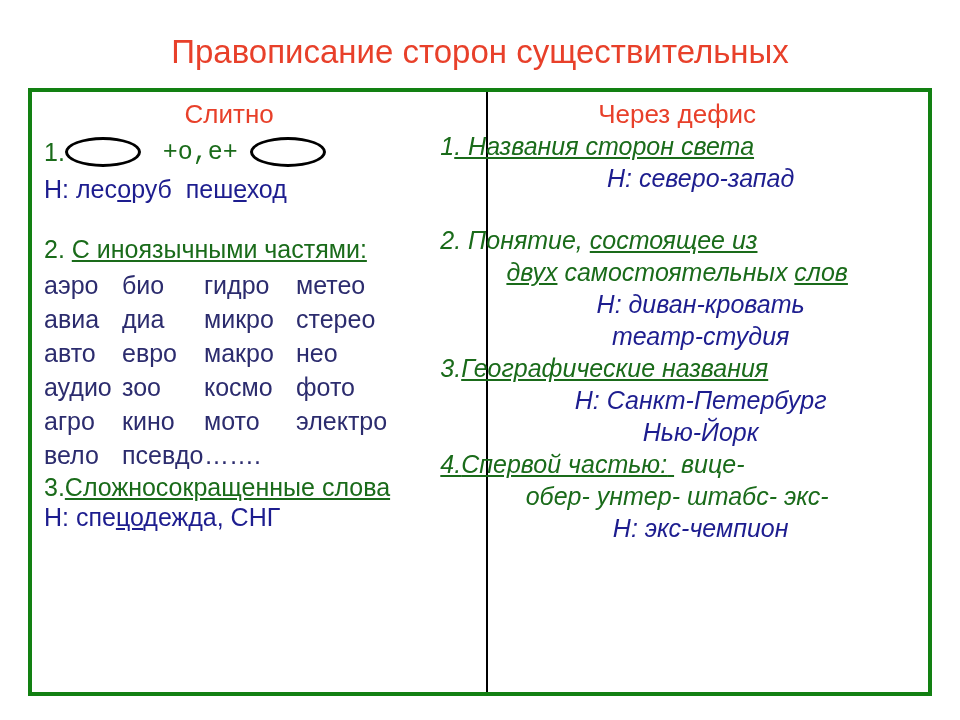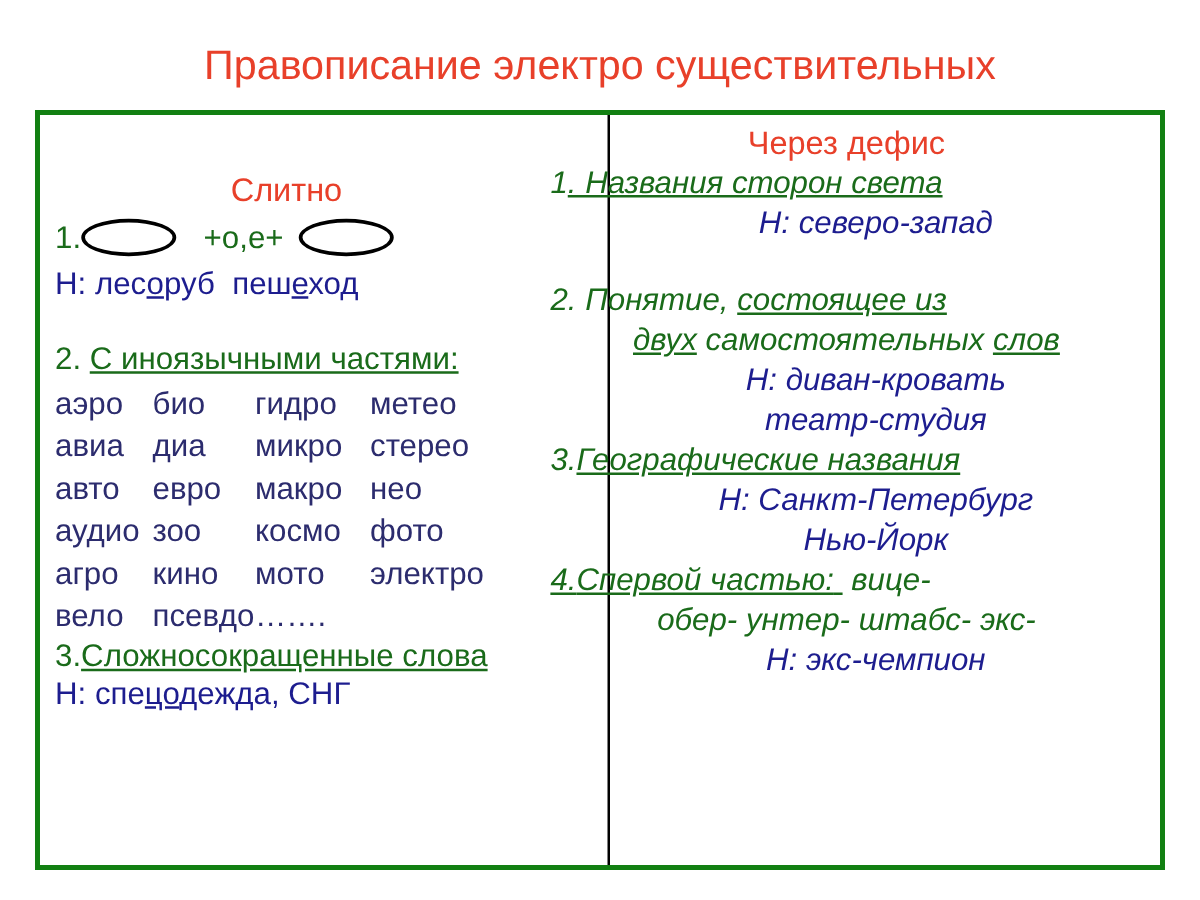--- a/index.html
+++ b/index.html
@@ -53,21 +53,21 @@
     display: flex;
     width: 100%;
     height: 100%;
     box-sizing: border-box;
   }
 
   .col {
     box-sizing: border-box;
     position: relative;
   }
-  .col-left  { width: 404px; margin-top: 38px; }
+  .col-left  { width: 404px; }
   .col-right { width: 514px; }
 
   
   .divider {
     position: absolute;
     left: 454px;
     top: 0;
     width: 0;
     height: 100%;
     border-left: 2px solid #000000;
@@ -113,20 +113,21 @@
     border: 3px solid #000000;
     border-radius: 50%;
     box-sizing: border-box;
     display: inline-block;
   }
   .formula-mid {
     color: #1a6b1a;
     font-size: 25px;
     line-height: 25px;
     padding: 0 12px 0 22px;
+    font-family: Liberation Mono, monospace;
   }
 
   .ex-line {
     padding-left: 12px;
     margin-top: 2px;
   }
 
   .gap { height: 30px; }
 
   
@@ -153,21 +154,21 @@
     font-style: italic;
   }
   .rc-center { text-align: center; }
   .rc-left { padding-left: 14px; }
 </style>
 </head>
 <body>
 
 <div class="page">
 
-  <h1 class="title">Правописание электро существительных</h1>
+  <h1 class="title">Правописание сторон существительных</h1>
 
   <div class="frame">
     <div class="columns">
 
       <div class="col col-left">
 
         <div class="col-head">Слитно</div>
 
         <div class="formula-row">
           <span class="formula-num">1.</span>

